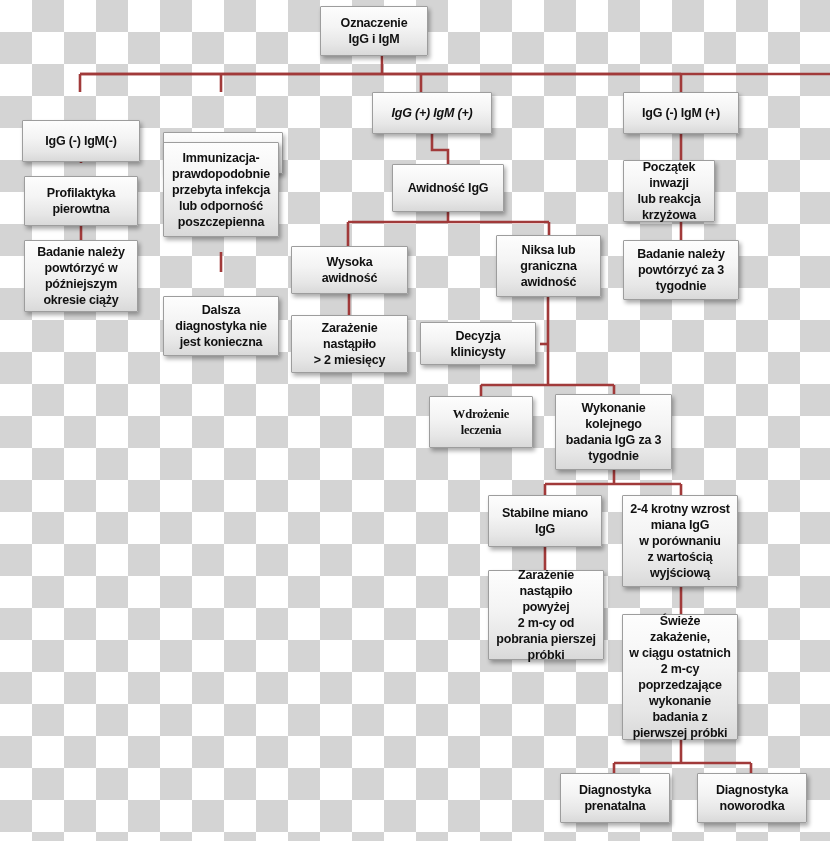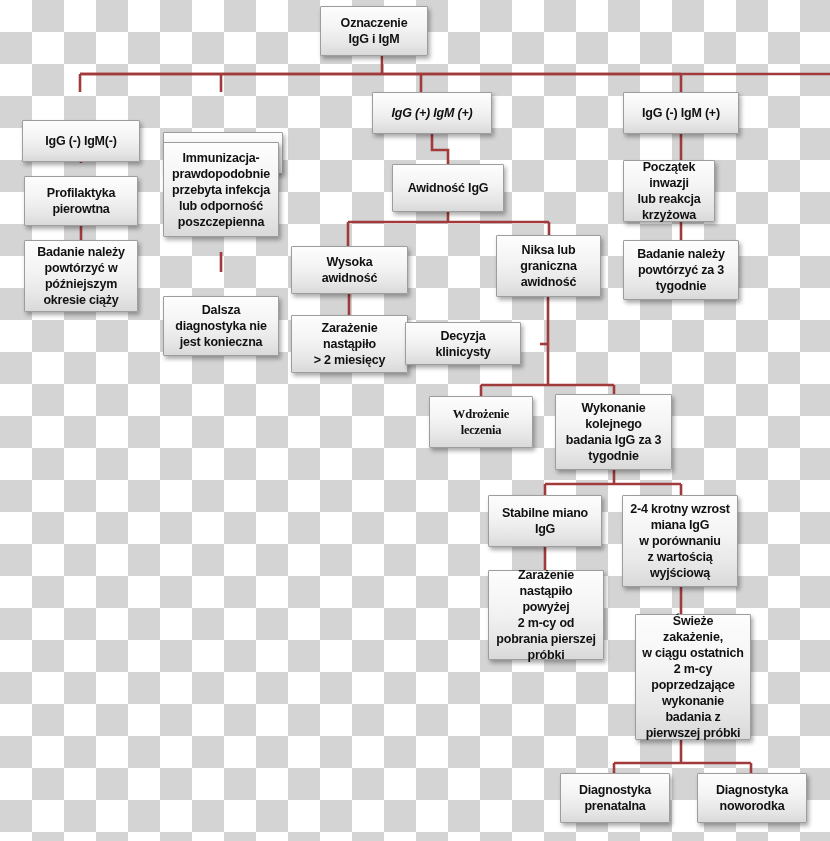--- a/index.html
+++ b/index.html
@@ -115,39 +115,39 @@
       </div>
       <div class="node" style="left: 291px; top: 246px; width: 117px; height: 48px;">
         <span>Wysoka awidność</span>
       </div>
       <div class="node" style="left: 496px; top: 235px; width: 105px; height: 62px;">
         <span>Niksa lub<br>graniczna<br>awidność</span>
       </div>
       <div class="node" style="left: 291px; top: 315px; width: 117px; height: 58px;">
         <span>Zarażenie<br>nastąpiło<br>&gt; 2 miesięcy</span>
       </div>
-      <div class="node" style="left: 405px; top: 322px; width: 116px; height: 43px;">
+      <div class="node" style="left: 420px; top: 322px; width: 116px; height: 43px;">
         <span>Decyzja klinicysty</span>
       </div>
       <div class="node" style="left: 429px; top: 396px; width: 104px; height: 52px; font-family: Liberation Serif, serif;">
         <span>Wdrożenie<br>leczenia</span>
       </div>
       <div class="node" style="left: 555px; top: 394px; width: 117px; height: 76px;">
         <span>Wykonanie<br>kolejnego<br>badania IgG za 3<br>tygodnie</span>
       </div>
       <div class="node" style="left: 488px; top: 495px; width: 114px; height: 52px;">
         <span>Stabilne miano<br>IgG</span>
       </div>
       <div class="node" style="left: 622px; top: 495px; width: 116px; height: 92px;">
         <span>2-4 krotny wzrost<br>miana IgG<br>w porównaniu<br>z wartością<br>wyjściową</span>
       </div>
       <div class="node" style="left: 488px; top: 570px; width: 116px; height: 90px;">
         <span>Zarażenie<br>nastąpiło powyżej<br>2 m-cy od<br>pobrania pierszej<br>próbki</span>
       </div>
-      <div class="node" style="left: 622px; top: 614px; width: 116px; height: 126px; margin-left: 13px;">
+      <div class="node" style="left: 622px; top: 614px; width: 116px; height: 126px;">
         <span>Świeże zakażenie,<br>w ciągu ostatnich<br>2 m-cy<br>poprzedzające<br>wykonanie<br>badania z<br>pierwszej próbki</span>
       </div>
       <div class="node" style="left: 560px; top: 773px; width: 110px; height: 50px;">
         <span>Diagnostyka<br>prenatalna</span>
       </div>
       <div class="node" style="left: 697px; top: 773px; width: 110px; height: 50px;">
         <span>Diagnostyka<br>noworodka</span>
       </div>
       <div class="node" style="left: 623px; top: 160px; width: 92px; height: 62px;">
         <span>Początek inwazji<br>lub reakcja<br>krzyżowa</span>

